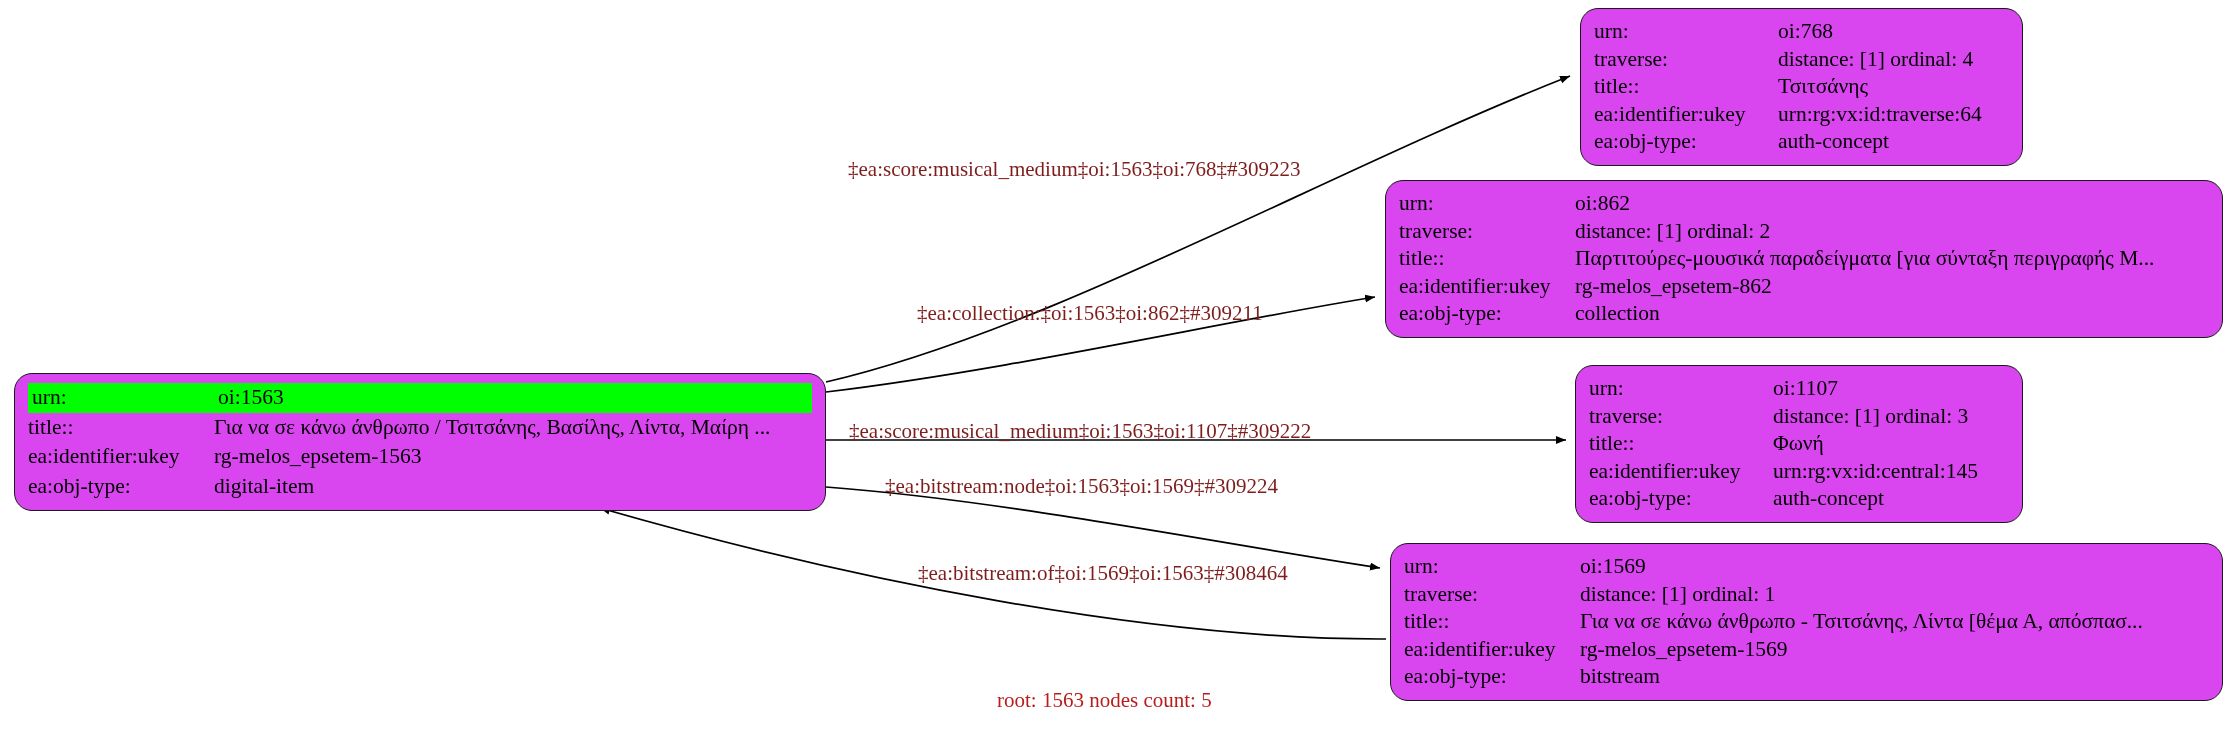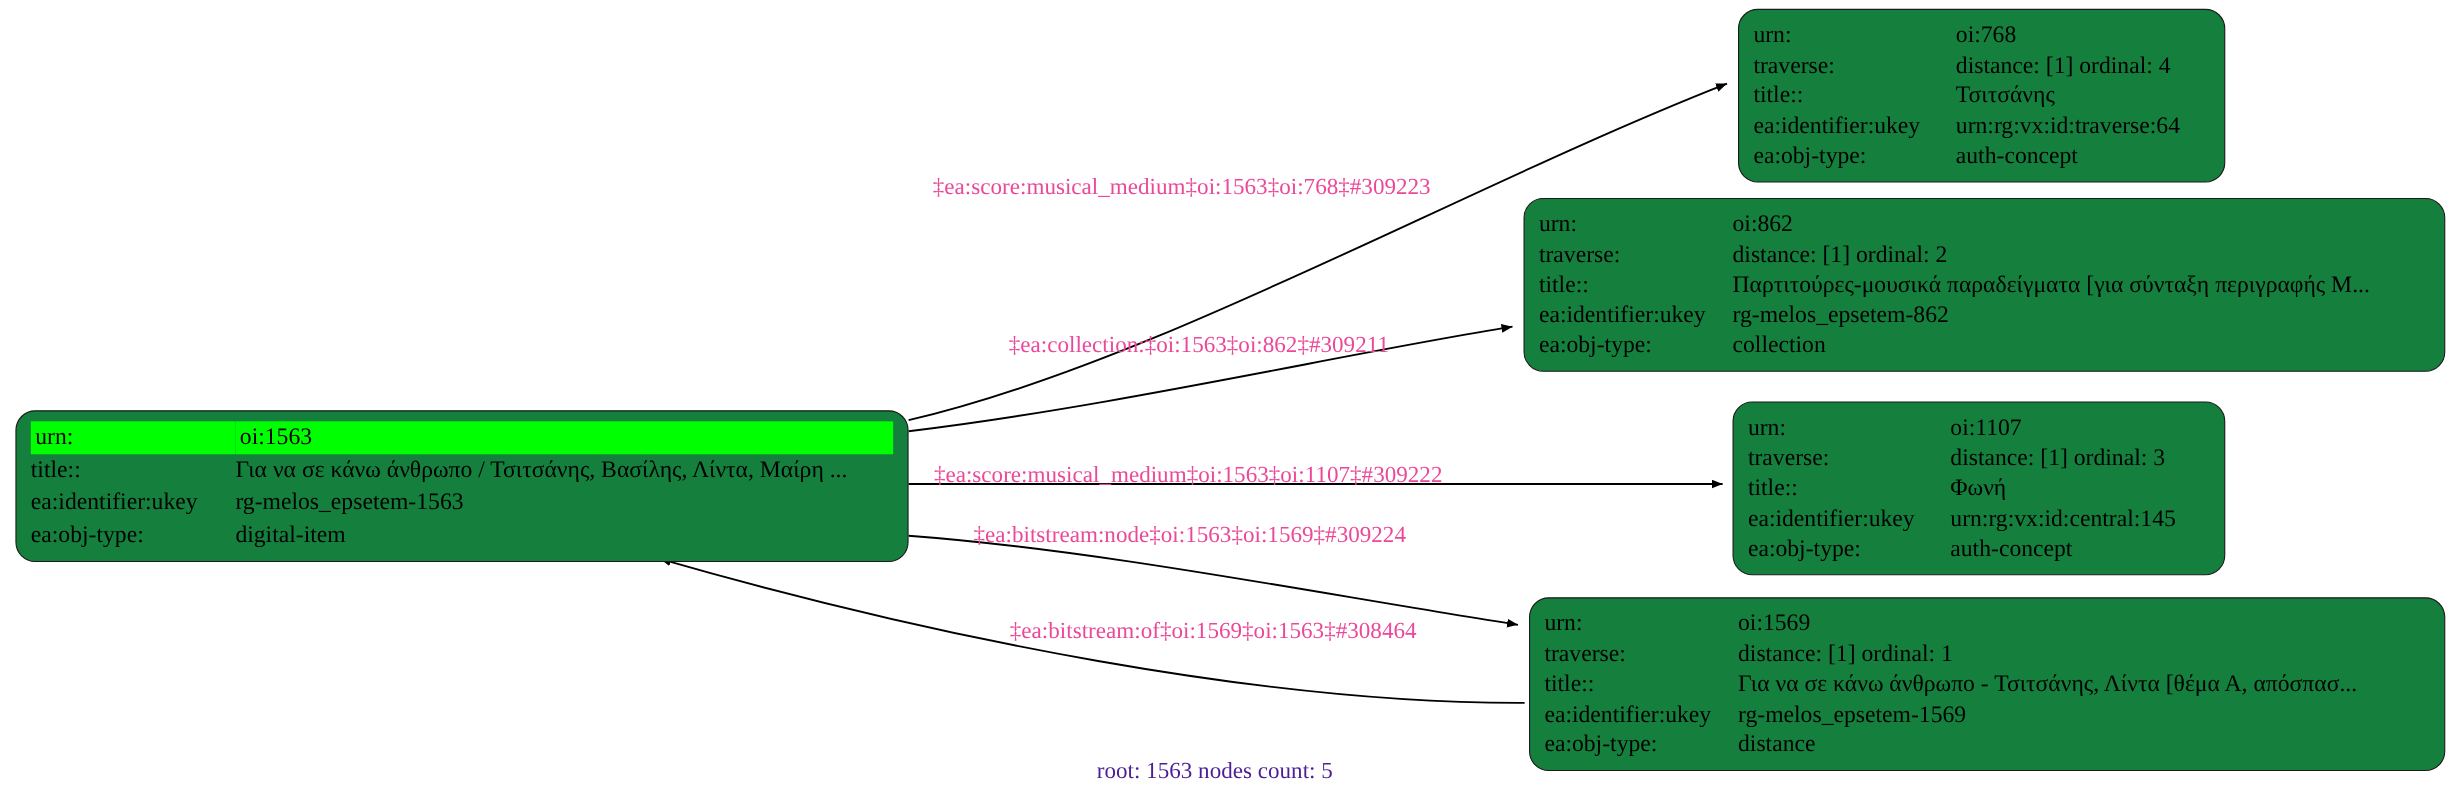--- a/index.html
+++ b/index.html
@@ -21,21 +21,21 @@
     top: 0;
     width: 2231px;
     height: 732px;
     pointer-events: none;
   }
   .node {
     position: absolute;
     box-sizing: border-box;
     border: 1.6px solid #1a1a1a;
     border-radius: 18px;
-    background: #15803d;
+    background: #d946ef;
     padding: 9px 13px 9px 13px;
   }
   .node table {
     border-collapse: collapse;
     border-spacing: 0;
     width: 100%;
   }
   .node td {
     font-size: 21.5px;
     line-height: 1.0;
@@ -66,28 +66,28 @@
     padding-bottom: 4px;
   }
   
   .node.root td.k { min-width: 176px; }
   .node.narrow td.k { min-width: 178px; }
   .node.wide td.k { min-width: 170px; }
 
   .edge-label {
     position: absolute;
     font-size: 21px;
-    color: #ec4899;
+    color: #7f1d1d;
     white-space: nowrap;
     font-family: "Liberation Serif", "DejaVu Serif", serif;
   }
   .caption {
     position: absolute;
     font-size: 21px;
-    color: #4c1d95;
+    color: #b91c1c;
     white-space: nowrap;
     font-family: "Liberation Serif", "DejaVu Serif", serif;
   }
 </style>
 </head>
 <body>
 
 <div id="canvas">
 
   <svg class="edges" viewBox="0 0 2231 732">
@@ -226,21 +226,21 @@
       <tr>
         <td class="k">title::</td>
         <td class="v">Για να σε κάνω άνθρωπο - Τσιτσάνης, Λίντα [θέμα Α, απόσπασ...</td>
       </tr>
       <tr>
         <td class="k">ea:identifier:ukey</td>
         <td class="v">rg-melos_epsetem-1569</td>
       </tr>
       <tr>
         <td class="k">ea:obj-type:</td>
-        <td class="v">distance</td>
+        <td class="v">bitstream</td>
       </tr>
     </tbody>
       </table>
   </div>
 
   <div class="edge-label" style="left:848px; top:157px;">‡ea:score:musical_medium‡oi:1563‡oi:768‡#309223</div>
 
   <div class="edge-label" style="left:917px; top:301px;">‡ea:collection:‡oi:1563‡oi:862‡#309211</div>
 
   <div class="edge-label" style="left:849px; top:419px;">‡ea:score:musical_medium‡oi:1563‡oi:1107‡#309222</div>

